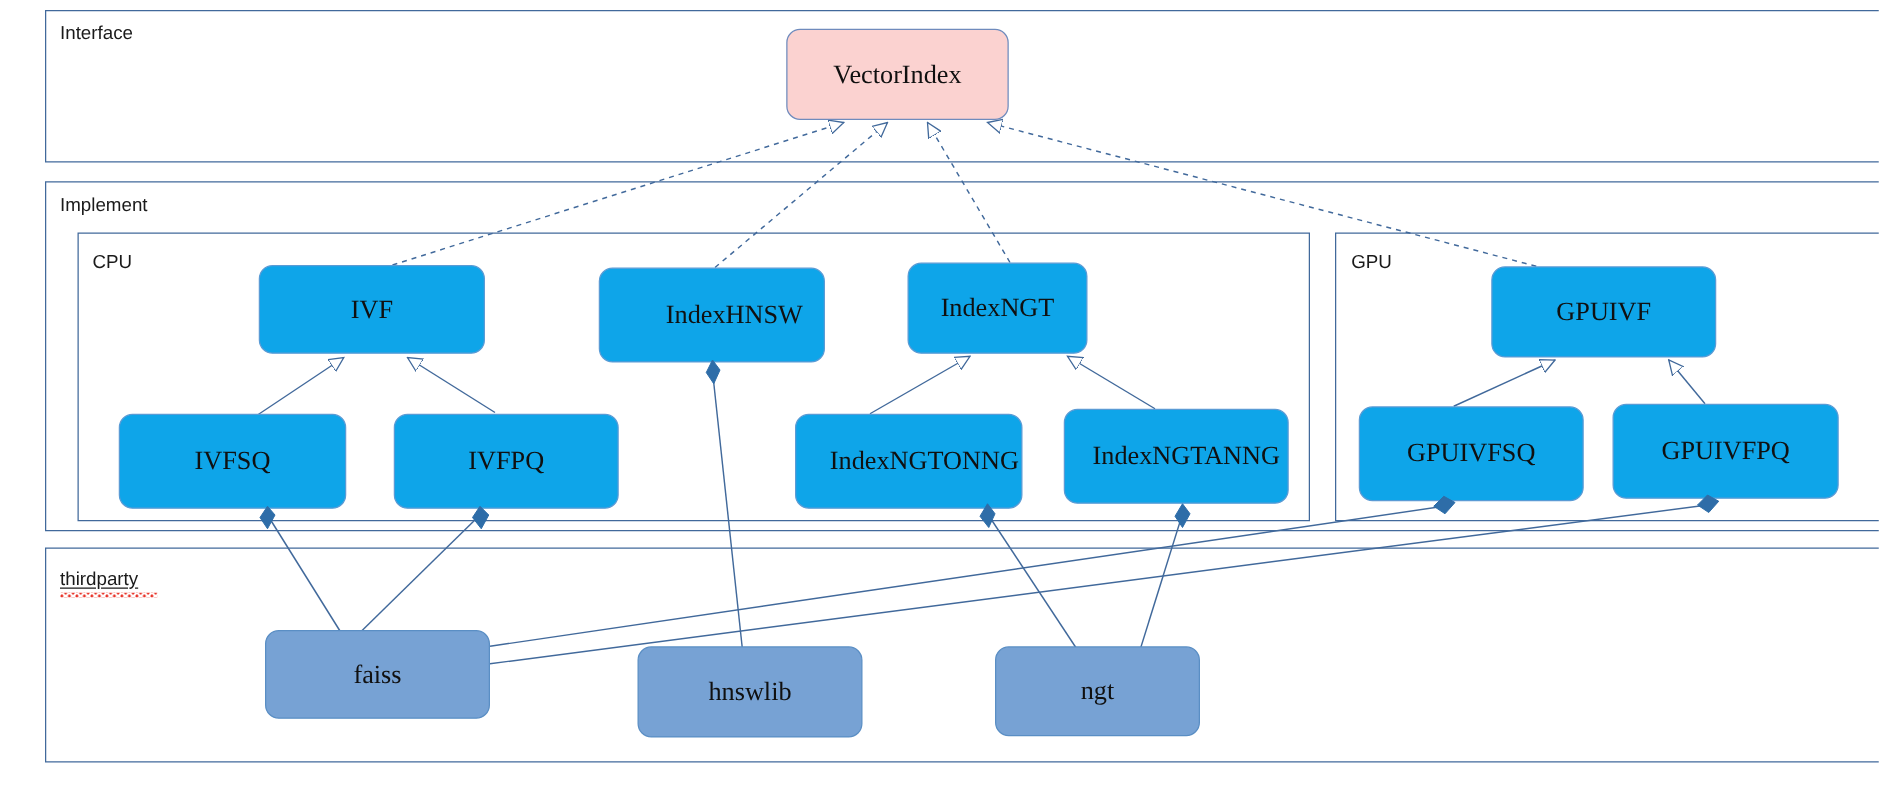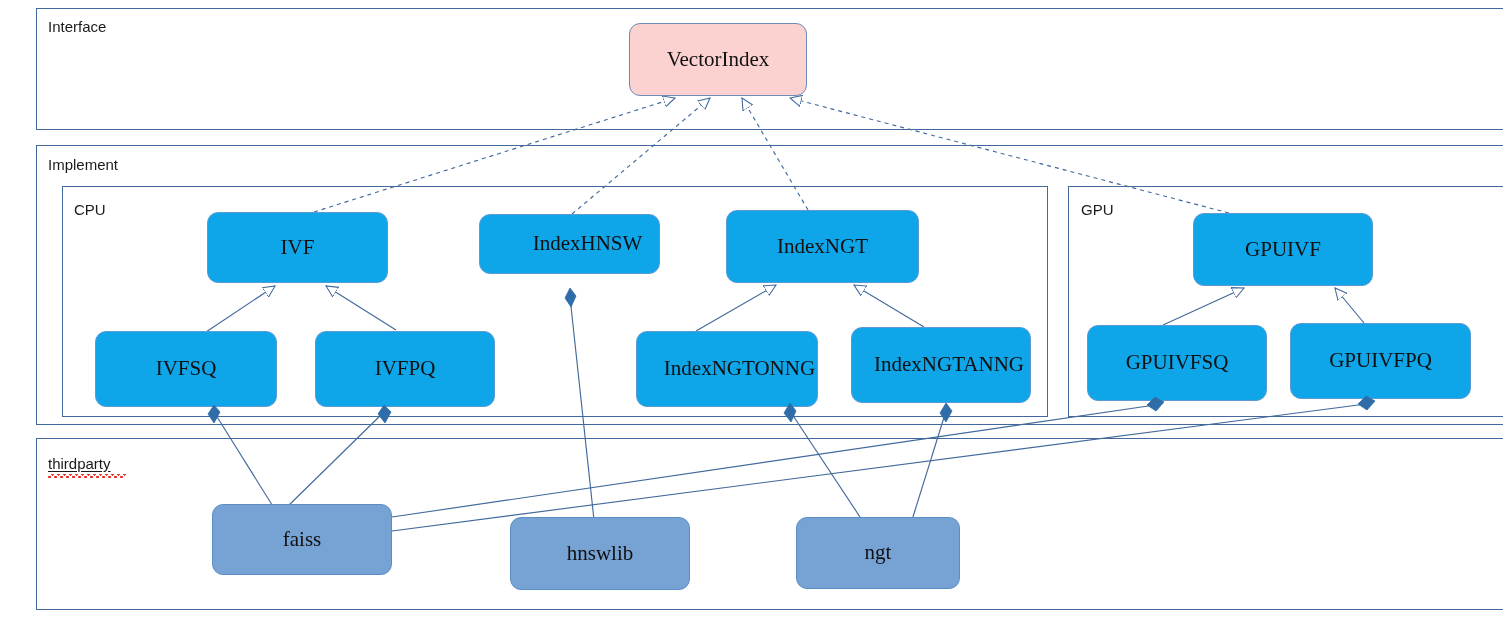--- a/index.html
+++ b/index.html
@@ -128,25 +128,25 @@
   </div>
 
   <div class="node green" style="left:71px;top:331px;width:182px;height:76px;">
     <span>IVFSQ</span>
   </div>
 
   <div class="node green" style="left:291px;top:331px;width:180px;height:76px;">
     <span>IVFPQ</span>
   </div>
 
-  <div class="node green" style="left:455px;top:214px;width:181px;height:60px;padding-left:36px;">
+  <div class="node green" style="left:455px;top:214px;width:181px;height:76px;padding-left:36px;">
     <span>IndexHNSW</span>
   </div>
 
-  <div class="node green" style="left:702px;top:210px;width:193px;height:73px;">
+  <div class="node green" style="left:702px;top:210px;width:144px;height:73px;">
     <span>IndexNGT</span>
   </div>
 
   <div class="node green" style="left:612px;top:331px;width:182px;height:76px;padding-left:25px;">
     <span>IndexNGTONNG</span>
   </div>
 
   <div class="node green" style="left:827px;top:327px;width:180px;height:76px;padding-left:16px;">
     <span>IndexNGTANNG</span>
   </div>

